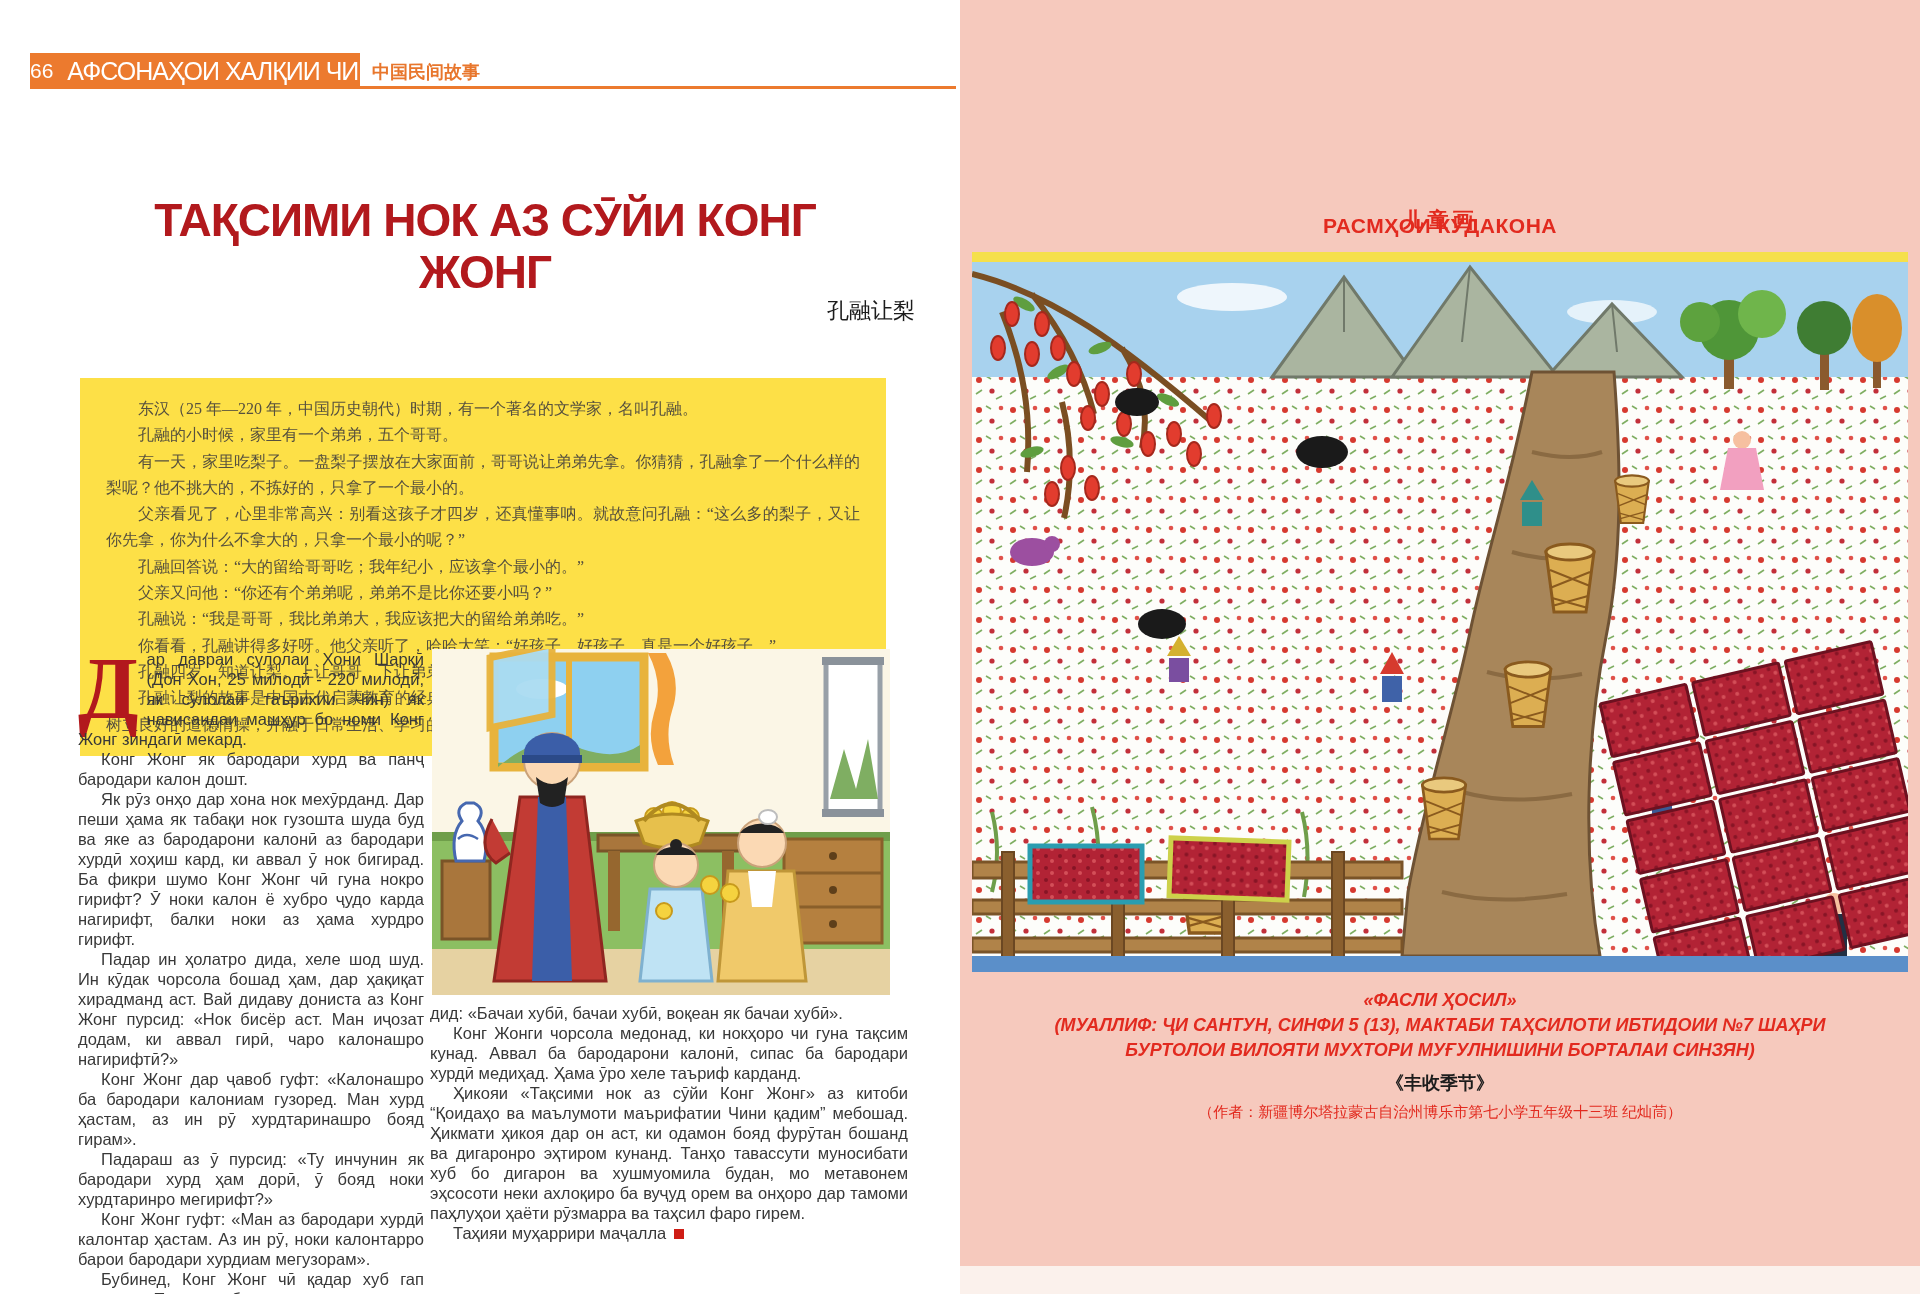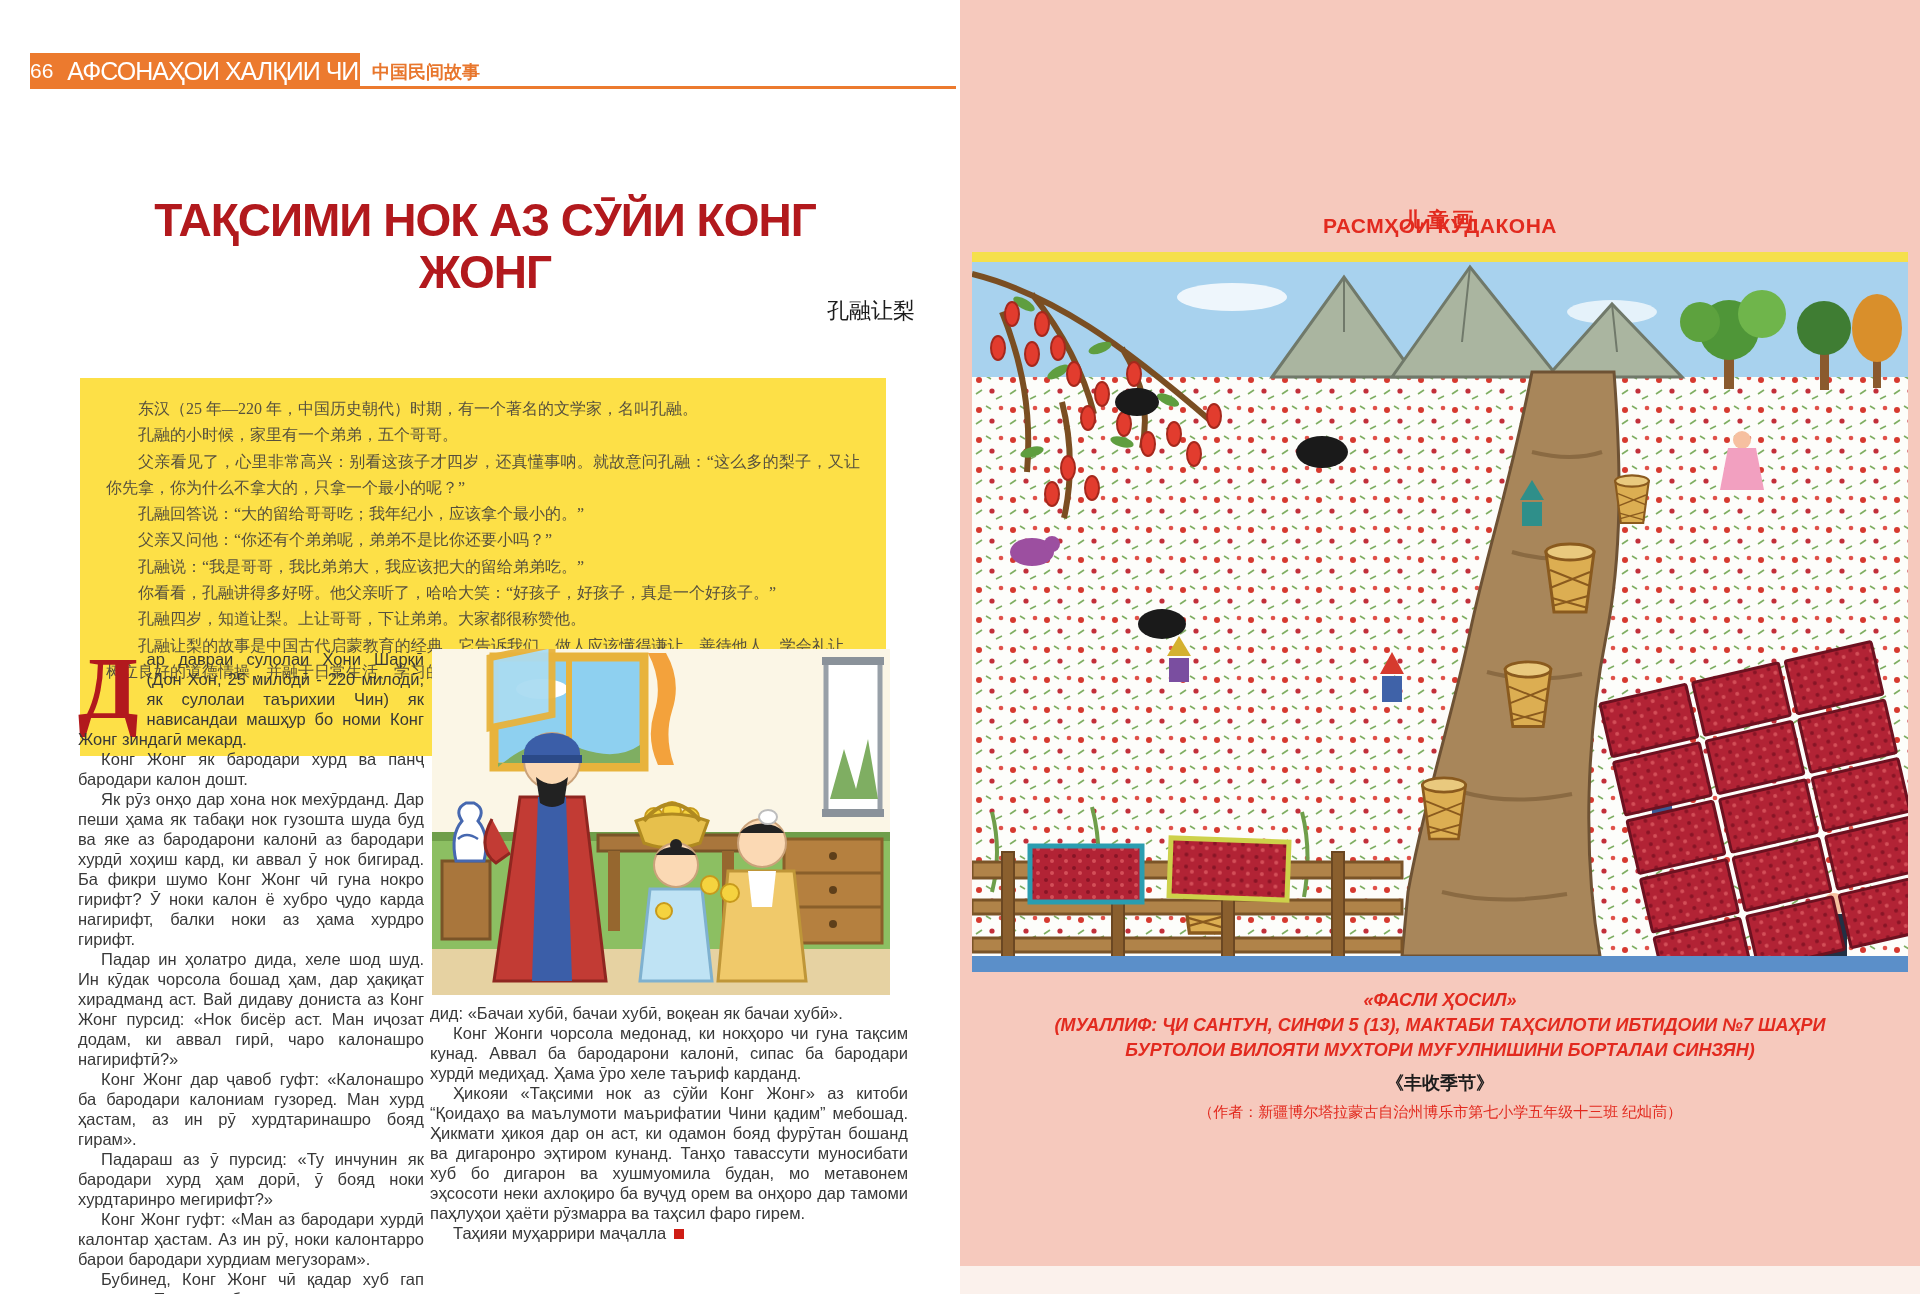--- a/index.html
+++ b/index.html
@@ -64,20 +64,21 @@
 <div class="abs main-title">
     <div>ТАҚСИМИ НОК АЗ СӮЙИ КОНГ</div>
     <div>ЖОНГ</div>
   </div>
 <div class="abs subtitle-cn">孔融让梨</div>
 
 <div class="abs cn-box">
   <div>
       <p>东汉（25 年—220 年，中国历史朝代）时期，有一个著名的文学家，名叫孔融。</p>
       <p>孔融的小时候，家里有一个弟弟，五个哥哥。</p>
+      <p>有一天，家里吃梨子。一盘梨子摆放在大家面前，哥哥说让弟弟先拿。你猜猜，孔融拿了一个什么样的梨呢？他不挑大的，不拣好的，只拿了一个最小的。</p>
       <p>父亲看见了，心里非常高兴：别看这孩子才四岁，还真懂事呐。就故意问孔融：“这么多的梨子，又让你先拿，你为什么不拿大的，只拿一个最小的呢？”</p>
       <p>孔融回答说：“大的留给哥哥吃；我年纪小，应该拿个最小的。”</p>
       <p>父亲又问他：“你还有个弟弟呢，弟弟不是比你还要小吗？”</p>
       <p>孔融说：“我是哥哥，我比弟弟大，我应该把大的留给弟弟吃。”</p>
       <p>你看看，孔融讲得多好呀。他父亲听了，哈哈大笑：“好孩子，好孩子，真是一个好孩子。”</p>
       <p>孔融四岁，知道让梨。上让哥哥，下让弟弟。大家都很称赞他。</p>
       <p>孔融让梨的故事是中国古代启蒙教育的经典，它告诉我们，做人应该懂得谦让，善待他人、学会礼让，树立良好的道德情操，并融于日常生活、学习的方方面面。</p>
     </div>
   <span class="cn-byline">本刊编辑整理</span>
 </div>

